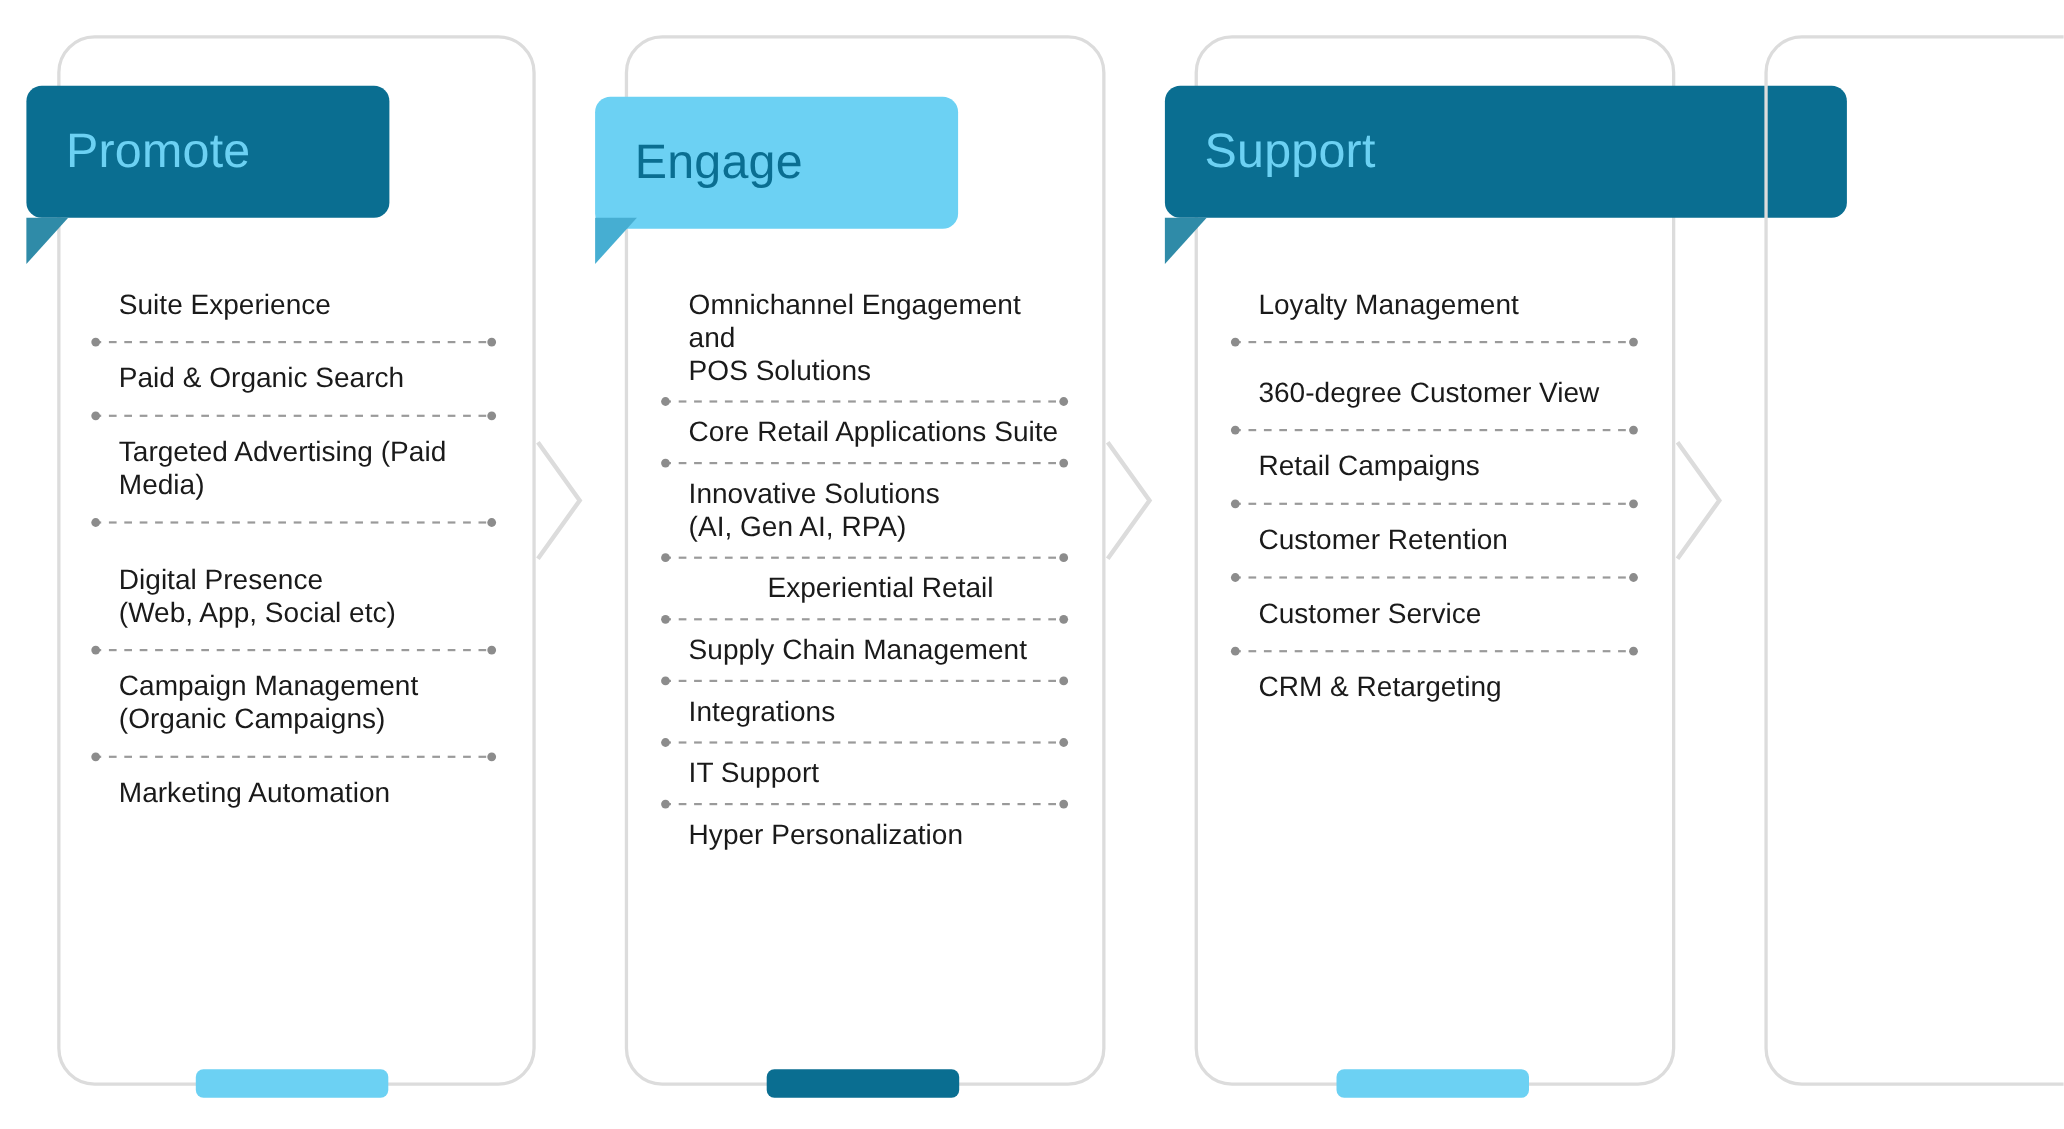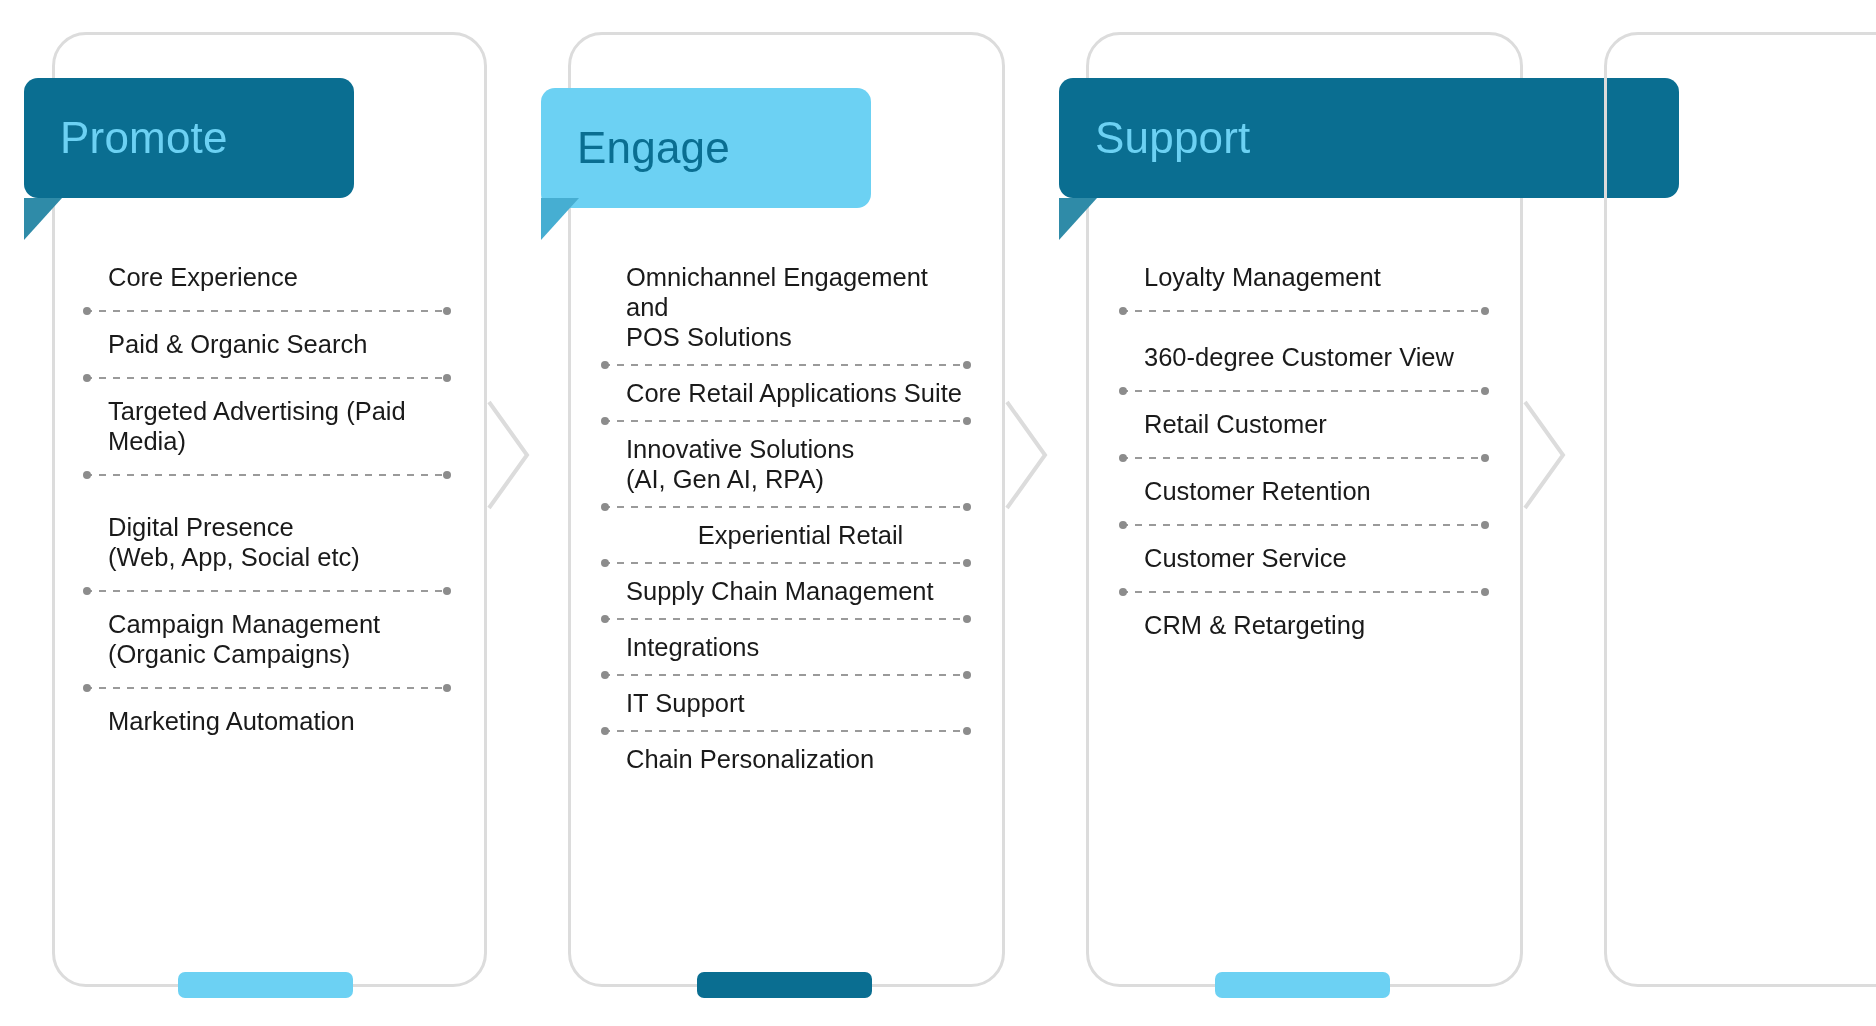--- a/index.html
+++ b/index.html
@@ -108,21 +108,21 @@
 <div id="stage">
 
   <div class="card" style="left:52px; top:32px; width:435px; height:955px;"></div>
 
   <div class="header-tab dark" style="left:24px; top:78px; width:330px; height:120px;">
     <span class="header-title">Promote</span>
   </div>
   <div class="fold dark" style="left:24px; top:198px;"></div>
 
   <div class="list" style="left:85px; top:262px; width:370px;">
-    <div class="list-item" style="padding-left:23px;">Core Experience</div>
+    <div class="list-item" style="padding-left:23px;">Suite Experience</div>
     <div class="divider" style="margin:18px 6px 17px 0;"></div>
     <div class="list-item" style="padding-left:23px;">Paid &amp; Organic Search</div>
     <div class="divider" style="margin:18px 6px 17px 0;"></div>
     <div class="list-item" style="padding-left:23px;">Targeted Advertising (Paid Media)</div>
     <div class="divider" style="margin:18px 6px 17px 0;"></div>
     <div class="list-item" style="padding-left:23px;margin-top:36px;">Digital Presence
 (Web, App, Social etc)</div>
     <div class="divider" style="margin:18px 6px 17px 0;"></div>
     <div class="list-item" style="padding-left:23px;">Campaign Management
 (Organic Campaigns)</div>
@@ -155,21 +155,21 @@
 (AI, Gen AI, RPA)</div>
     <div class="divider" style="margin:12px 6px 12px 0;"></div>
     <div class="list-item" style="padding-left:23px;text-align:center;">Experiential Retail</div>
     <div class="divider" style="margin:12px 6px 12px 0;"></div>
     <div class="list-item" style="padding-left:23px;">Supply Chain Management</div>
     <div class="divider" style="margin:12px 6px 12px 0;"></div>
     <div class="list-item" style="padding-left:23px;">Integrations</div>
     <div class="divider" style="margin:12px 6px 12px 0;"></div>
     <div class="list-item" style="padding-left:23px;">IT Support</div>
     <div class="divider" style="margin:12px 6px 12px 0;"></div>
-    <div class="list-item" style="padding-left:23px;">Chain Personalization</div>
+    <div class="list-item" style="padding-left:23px;">Hyper Personalization</div>
   </div>
 
   <div class="bottom-tab dark" style="left:697px; top:972px; width:175px;"></div>
 
   <div class="chevron" style="left:1005px; top:400px; width:46px; height:110px;">
     <svg width="46" height="110" viewBox="0 0 46 110" fill="none">
       <path d="M2 2 L40 55 L2 108" stroke="#dcdcdc" stroke-width="4" fill="none" stroke-linecap="butt" stroke-linejoin="miter"></path>
     </svg>
   </div>
 
@@ -178,21 +178,21 @@
   <div class="header-tab dark" style="left:1059px; top:78px; width:620px; height:120px;">
     <span class="header-title">Support</span>
   </div>
   <div class="fold dark" style="left:1059px; top:198px;"></div>
 
   <div class="list" style="left:1121px; top:262px; width:372px;">
     <div class="list-item" style="padding-left:23px;">Loyalty Management</div>
     <div class="divider" style="margin:18px 6px 17px 0;"></div>
     <div class="list-item" style="padding-left:23px;margin-top:30px;">360-degree Customer View</div>
     <div class="divider" style="margin:18px 6px 17px 0;"></div>
-    <div class="list-item" style="padding-left:23px;">Retail Customer</div>
+    <div class="list-item" style="padding-left:23px;">Retail Campaigns</div>
     <div class="divider" style="margin:18px 6px 17px 0;"></div>
     <div class="list-item" style="padding-left:23px;">Customer Retention</div>
     <div class="divider" style="margin:18px 6px 17px 0;"></div>
     <div class="list-item" style="padding-left:23px;">Customer Service</div>
     <div class="divider" style="margin:18px 6px 17px 0;"></div>
     <div class="list-item" style="padding-left:23px;">CRM &amp; Retargeting</div>
   </div>
 
   <div class="bottom-tab light" style="left:1215px; top:972px; width:175px;"></div>
 

